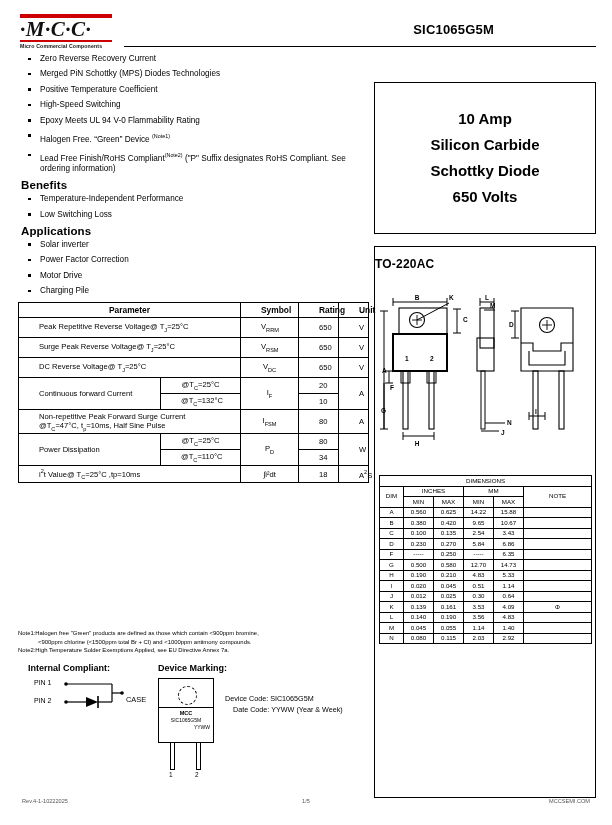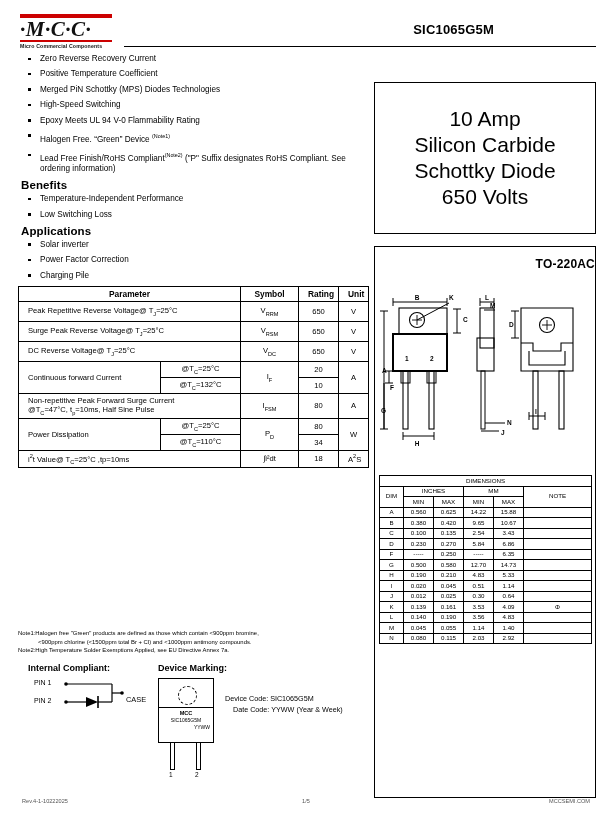--- a/index.html
+++ b/index.html
@@ -62,21 +62,21 @@
   ul.bullets li .sup { font-size: 5.4px; vertical-align: super; }
   .tight li { margin-bottom: 5px; }
 
   
   .ratings-wrap { margin-top: 4px; }
   table.ratings {
     border-collapse: collapse; width: 350px;
     table-layout: fixed;
   }
   table.ratings td, table.ratings th {
-    border: 1px solid #000; font-size: 7.6px; padding: 2px 9px;
+    border: 1px solid #000; font-size: 7.6px; padding: 2px 20px;
     vertical-align: middle; font-weight: normal;
   }
   table.ratings th { font-weight: bold; text-align: center; font-size: 8.4px; }
   .c { text-align: center; }
   .lft { text-align: left; }
   .sub { font-size: 5.6px; vertical-align: sub; }
   .sup2 { font-size: 5.6px; vertical-align: super; }
   .rowh { height: 20px; }
   .rowh-s { height: 16px; }
   .cond { text-align: center; font-size: 7.6px; }
@@ -128,28 +128,28 @@
   .code-text { position: absolute; left: 207px; top: 30px; font-size: 7.2px; line-height: 11px; }
 
   
   .rightcol { position: absolute; left: 374px; top: 82px; width: 222px; }
   .title-box {
     border: 1.6px solid #000; width: 222px; height: 152px;
     box-sizing: border-box; display: flex; flex-direction: column;
     align-items: center; justify-content: center;
   }
   .title-box div {
-    font-size: 21px; font-weight: normal; line-height: 26px; text-align: right;
+    font-size: 15px; font-weight: bold; line-height: 26px; text-align: right;
   }
   .pkg-box {
     position: absolute; left: 0; top: 164px; width: 222px; height: 552px;
     border: 1.6px solid #000; box-sizing: border-box;
   }
   .pkg-title {
-    text-align: right; font-size: 12px; font-weight: bold;
+    text-align: left; font-size: 12px; font-weight: bold;
     margin-top: 10px; letter-spacing: 0.2px;
   }
   .drawing { position: absolute; left: 2px; top: 36px; width: 216px; height: 190px; }
 
   
   .dim-wrap { position: absolute; left: 4px; top: 228px; width: 212px; }
   table.dims { border-collapse: collapse; width: 212px; table-layout: fixed; }
   table.dims td, table.dims th {
     border: 0.8px solid #000; font-size: 6.2px; text-align: center;
     padding: 0.5px 0; font-weight: normal; line-height: 8.5px;
@@ -178,42 +178,43 @@
       <div class="logo-sub">Micro Commercial Components</div>
     </div>
     <div class="part-no">SIC1065G5M</div>
     <div class="header-rule"></div>
   </div>
 
   <div class="leftcol">
 
     <ul class="bullets">
       <li>Zero Reverse Recovery Current</li>
+      <li>Merged PiN Schottky (MPS) Diodes Technologies</li>
       <li>Positive Temperature Coefficient</li>
-      <li>Merged PiN Schottky (MPS) Diodes Technologies</li>
       <li>High-Speed Switching</li>
       <li>Epoxy Meets UL 94 V-0 Flammability Rating</li>
       <li>
         <span>Halogen Free. “Green” Device </span><span class="sup">(Note1)</span>
       </li>
       <li>
         <span>Lead Free Finish/RoHS Compliant</span><span class="sup">(Note2)</span><span> ("P" Suffix designates RoHS Compliant. See ordering information)</span>
       </li>
     </ul>
 
     <h2 class="section">Benefits</h2>
     <ul class="bullets tight">
       <li>Temperature-Independent Performance</li>
       <li>Low Switching Loss</li>
     </ul>
 
     <h2 class="section">Applications</h2>
     <ul class="bullets tight">
       <li>Solar inverter</li>
       <li>Power Factor Correction</li>
+      <li>Motor Drive</li>
       <li>Charging Pile</li>
     </ul>
 
 
     <div class="ratings-wrap">
       <table class="ratings">
         <colgroup>
           <col style="width:142px">
             <col style="width:80px">
             <col style="width:58px">

